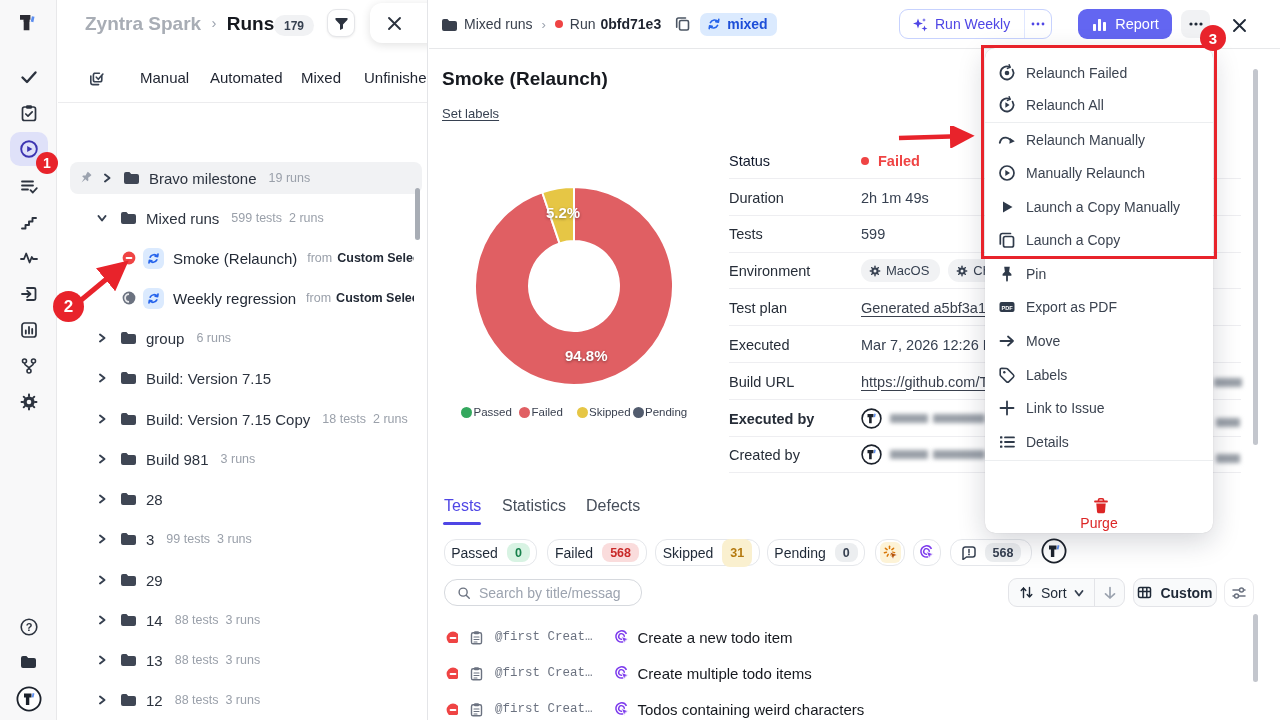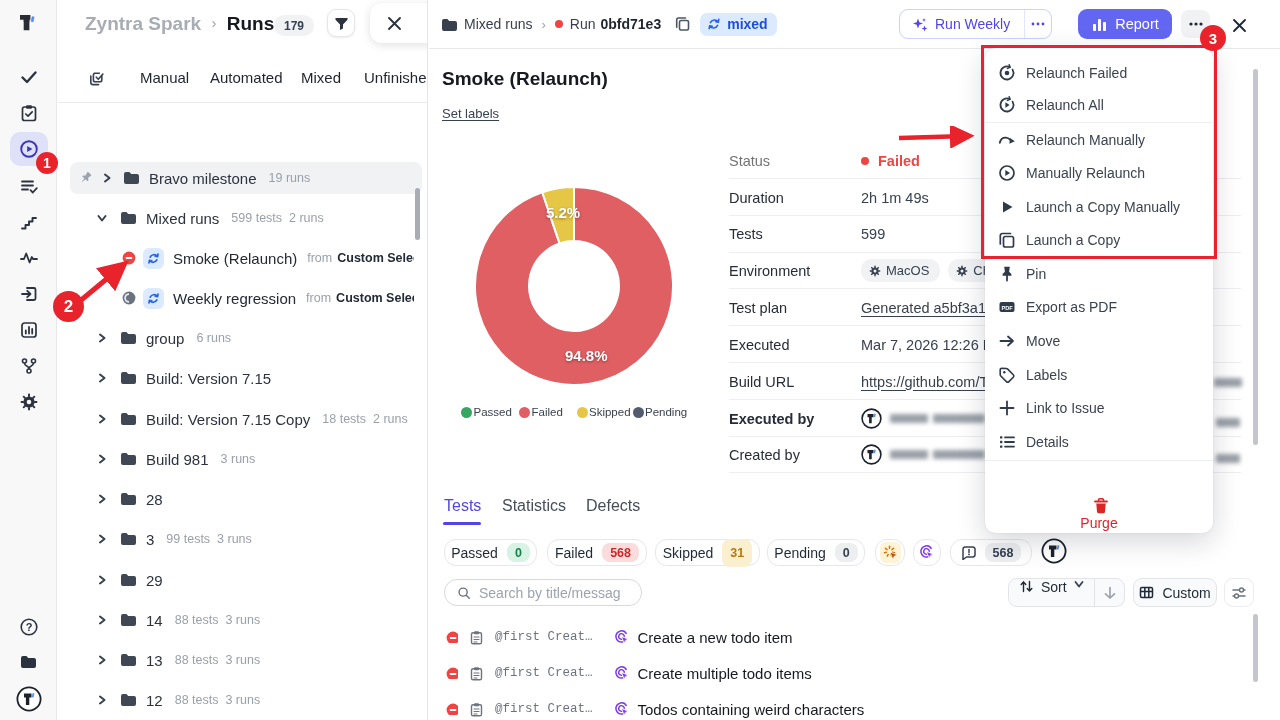--- a/index.html
+++ b/index.html
@@ -400,21 +400,21 @@
 <div class="abs" style="left:136px; top:347px; color:#fff; font-weight:bold; font-size:15px; text-shadow:0 1px 3px rgba(0,0,0,.4);">94.8%</div>
 <div class="abs" style="left:32px; top:407px; width:11px; height:11px; border-radius:50%; background:#34a85e;"></div>
 <div class="abs" style="left:44.5px; top:406px; font-size:11.5px; color:#3a4150;">Passed</div>
 <div class="abs" style="left:90px; top:407px; width:11px; height:11px; border-radius:50%; background:#e05f63;"></div>
 <div class="abs" style="left:102.5px; top:406px; font-size:11.5px; color:#3a4150;">Failed</div>
 <div class="abs" style="left:148px; top:407px; width:11px; height:11px; border-radius:50%; background:#e6c645;"></div>
 <div class="abs" style="left:160px; top:406px; font-size:11.5px; color:#3a4150;">Skipped</div>
 <div class="abs" style="left:204px; top:407px; width:11px; height:11px; border-radius:50%; background:#525c6e;"></div>
 <div class="abs" style="left:216px; top:406px; font-size:11.5px; color:#3a4150;">Pending</div>
 <div class="abs" style="left:300px; top:142px; width:512px; height:37px; display:flex; align-items:center;">
-<span style="width:132px; font-size:14.5px; font-weight:500; color:#737373; flex:none;">Status</span>
+<span style="width:132px; font-size:14.5px; font-weight:500; color:#0f172a; flex:none;">Status</span>
 <span style="font-size:14.5px; color:#374151; display:flex; align-items:center; white-space:nowrap;">
         <span style="width:8px;height:8px;border-radius:50%;background:#ef4444;margin-right:9px;"></span>
         <span style="color:#ef4444;font-weight:600;">Failed</span>
       </span>
     </div>
 <div class="abs" style="left:300px; top:178.2px; width:512px; border-top:1px solid #eeeef1;"></div>
 <div class="abs" style="left:300px; top:179px; width:512px; height:37px; display:flex; align-items:center;">
 <span style="width:132px; font-size:14.5px; font-weight:500; color:#262d38; flex:none;">Duration</span>
 <span style="font-size:14.5px; color:#374151; display:flex; align-items:center; white-space:nowrap;">2h 1m 49s</span>
     </div>
@@ -565,37 +565,37 @@
       </svg>
     </div>
 <div class="abs" style="left:15px; top:579px; width:198px; height:27px; border:1px solid #d6d9de; border-radius:13px; background:#fff; display:flex; align-items:center;">
 <svg width="14" height="14" viewBox="0 0 16 16" style="margin-left:12px;">
         <circle cx="7" cy="7" r="4.6" fill="none" stroke="#6b7280" stroke-width="1.6"></circle>
         <path d="M10.5 10.5 L14 14" stroke="#6b7280" stroke-width="1.6" stroke-linecap="round"></path>
       </svg>
 <span style="margin-left:8px; font-size:14px; color:#9ca3af;">Search by title/messag</span>
     </div>
 <div class="abs" style="left:579px; top:578px; height:29px; display:flex; border:1px solid #e3e4e8; border-radius:9px; background:#f9fafb;">
-<div style="display:flex; padding:0 10px;">
+<div style="display:flex; align-items:center; padding:0 10px;">
         <svg width="15" height="15" viewBox="0 0 15 15">
           <path d="M4.5 12.5 V3 M4.5 3 L2.2 5.5 M4.5 3 L6.8 5.5" stroke="#1f2937" stroke-width="1.4" fill="none" stroke-linecap="round" stroke-linejoin="round"></path>
 <path d="M10.5 2.5 V12 M10.5 12 L8.2 9.5 M10.5 12 L12.8 9.5" stroke="#1f2937" stroke-width="1.4" fill="none" stroke-linecap="round" stroke-linejoin="round"></path>
         </svg>
         <span style="font-size:14px; color:#1f2937; margin:0 7px 0 7px;">Sort</span>
         <svg width="10" height="10" viewBox="0 0 10 10">
           <path d="M1.5 3 L5 7.5 L8.5 3" stroke="#374151" stroke-width="1.8" fill="none" stroke-linecap="round" stroke-linejoin="round"></path>
         </svg>
       </div>
 <div style="display:flex; align-items:center; padding:0 7px; border-left:1px solid #e3e4e8;">
         <svg width="15" height="15" viewBox="0 0 15 15">
           <path d="M8 2.5 V13 M8 13 L3.5 8.8 M8 13 L12.5 8.8" stroke="#9ca3af" stroke-width="1.7" fill="none" stroke-linecap="round" stroke-linejoin="round"></path>
         </svg>
       </div>
 </div>
-<div class="abs" style="left:704px; top:578px; width:84px; height:29px; border:1px solid #e3e4e8; border-radius:9px; background:#f9fafb; display:flex; align-items:center; justify-content:center;">
+<div class="abs" style="left:704px; top:578px; width:84px; height:29px; border:1px solid #e3e4e8; border-radius:9px; background:#f9fafb; display:flex; align-items:center; justify-content:center;font-weight:bold;">
 <svg width="15" height="15" viewBox="0 0 15 15">
         <rect x="1.5" y="2.5" width="12" height="10" rx="1.5" stroke="#1f2937" stroke-width="1.5" fill="none"></rect>
 <path d="M1.5 6.5 h12 M5.8 2.5 v10 M9.8 2.5 v10" stroke="#1f2937" stroke-width="1.5"></path>
       </svg>
       <span style="font-size:14px; color:#1f2937; margin-left:8px;">Custom</span>
     </div>
 <div class="abs" style="left:795px; top:578px; width:30px; height:29px; border:1px solid #ececef; border-radius:9px; background:#fff; display:flex; align-items:center; justify-content:center;">
       <svg width="16" height="16" viewBox="0 0 16 16">
         <path d="M2 5 h12 M2 11 h12" stroke="#6b7280" stroke-width="1.5" stroke-linecap="round"></path>
 <circle cx="10.5" cy="5" r="2" fill="#fff" stroke="#6b7280" stroke-width="1.5"></circle>

